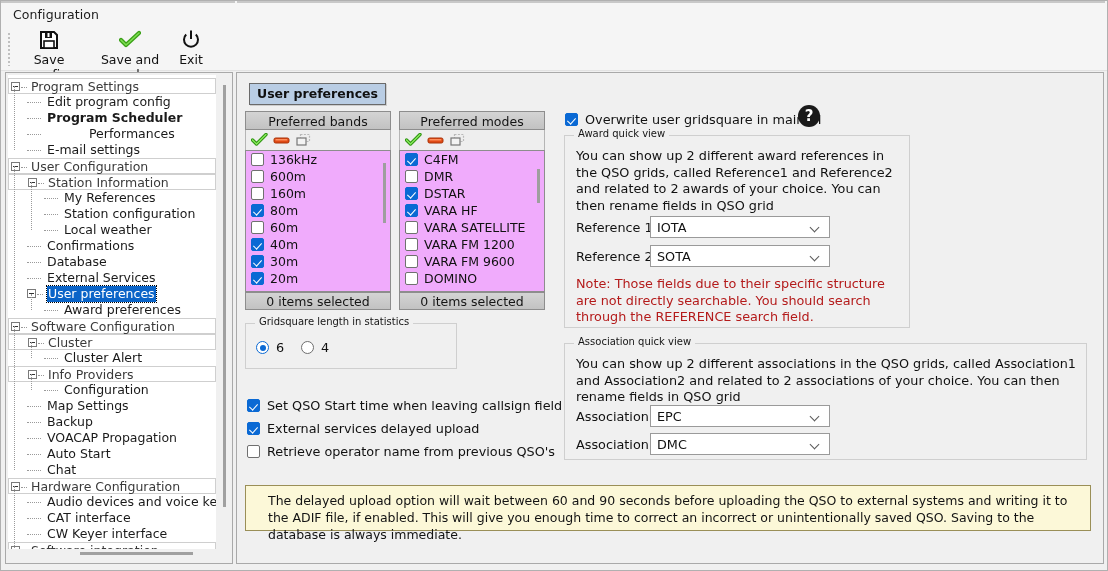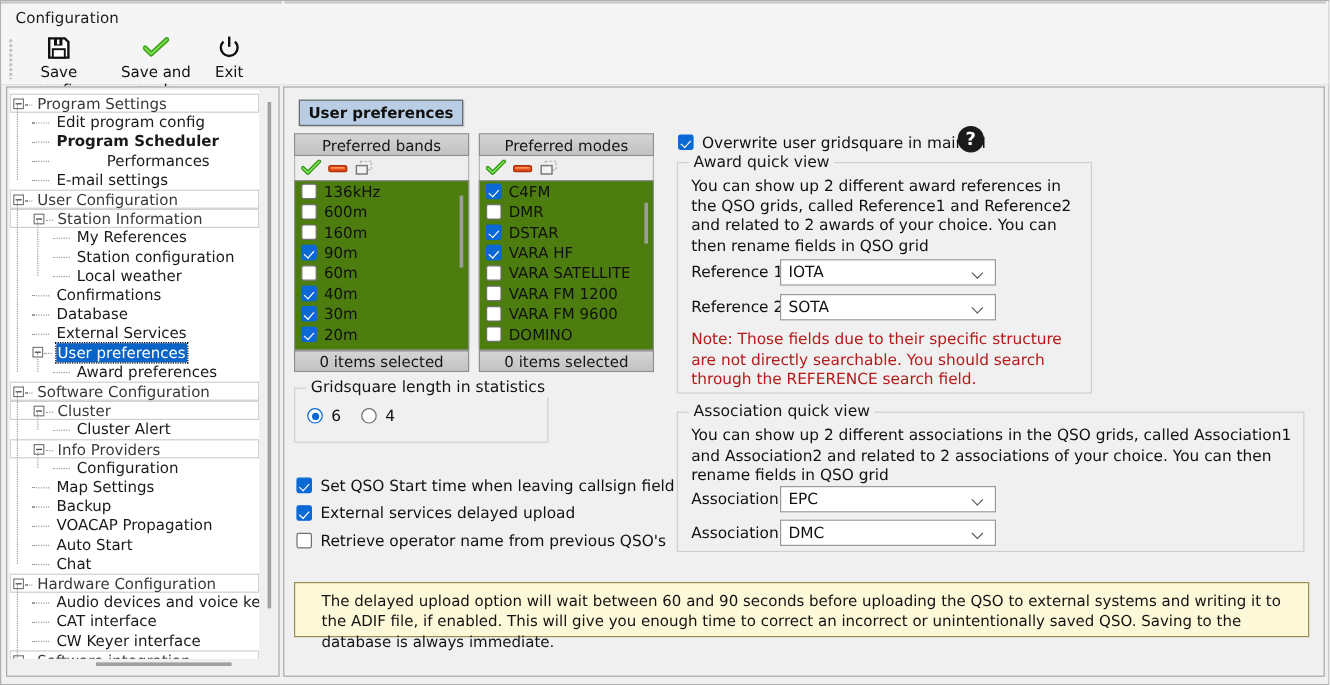--- a/index.html
+++ b/index.html
@@ -220,21 +220,21 @@
   .lb-tool {
     position: absolute;
     top: 3px;
     width: 18px; height: 15px;
     cursor: default;
   }
   .lb-items {
     position: absolute;
     left: 0; top: 39px;
     width: 100%; height: 142px;
-    background: #4d7c0f;
+    background: #f0abfc;
     border: 1px solid #8d8d8d;
     box-sizing: border-box;
     overflow: hidden;
   }
   .lb-row {
     position: relative;
     height: 17px;
     line-height: 17px;
     padding-left: 5px;
     font-size: 12.5px;
@@ -318,21 +318,21 @@
   .group {
     position: absolute;
     border: 1px solid #cfcfcf;
     box-sizing: border-box;
   }
   .group-title {
     position: absolute;
     top: -8px; left: 9px;
     background: #f0f0f0;
     padding: 0 4px;
-    font-size: 13px;
+    font-size: 10px;
     color: #151515;
     white-space: nowrap;
   }
   .gtext {
     position: absolute;
     font-size: 12.8px;
     color: #111;
     line-height: 16.5px;
   }
   .gnote {
@@ -622,21 +622,21 @@
             <rect x="5.5" y="1.5" width="9" height="7" fill="none" stroke="#b9b9b9" stroke-width="1.2" stroke-dasharray="2 1.4"></rect>
             <rect x="2" y="5" width="9" height="7" fill="#f3f3f3" stroke="#777" stroke-width="1.2"></rect>
           </svg>
         </div>
       </div>
       <div class="lb-items" id="bands-items">
         <div class="lb-sb" style="top:12px;height:60px;"></div>
       <div class="lb-row"><span class="cb"></span><span style="margin-left: 6px;">136kHz</span></div>
           <div class="lb-row"><span class="cb"></span><span style="margin-left: 6px;">600m</span></div>
           <div class="lb-row"><span class="cb"></span><span style="margin-left: 6px;">160m</span></div>
-          <div class="lb-row"><span class="cb on"></span><span style="margin-left: 6px;">90m</span></div>
+          <div class="lb-row"><span class="cb on"></span><span style="margin-left: 6px;">80m</span></div>
           <div class="lb-row"><span class="cb"></span><span style="margin-left: 6px;">60m</span></div>
           <div class="lb-row"><span class="cb on"></span><span style="margin-left: 6px;">40m</span></div>
           <div class="lb-row"><span class="cb on"></span><span style="margin-left: 6px;">30m</span></div>
           <div class="lb-row"><span class="cb on"></span><span style="margin-left: 6px;">20m</span></div>
         </div>
       <div class="lb-foot">0 items selected</div>
     </div>
 
     <div class="listbox" style="left:162px;top:38px;width:146px;height:200px;">
       <div class="lb-head">Preferred modes</div>

